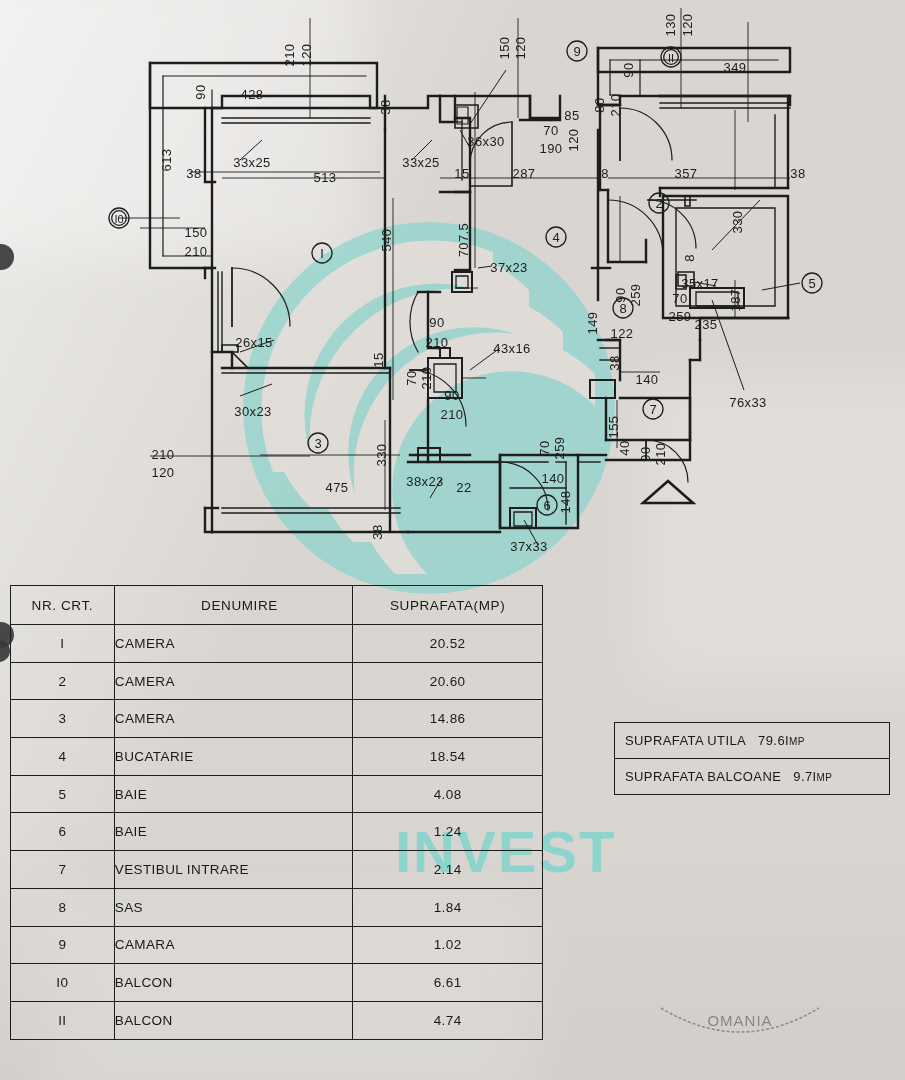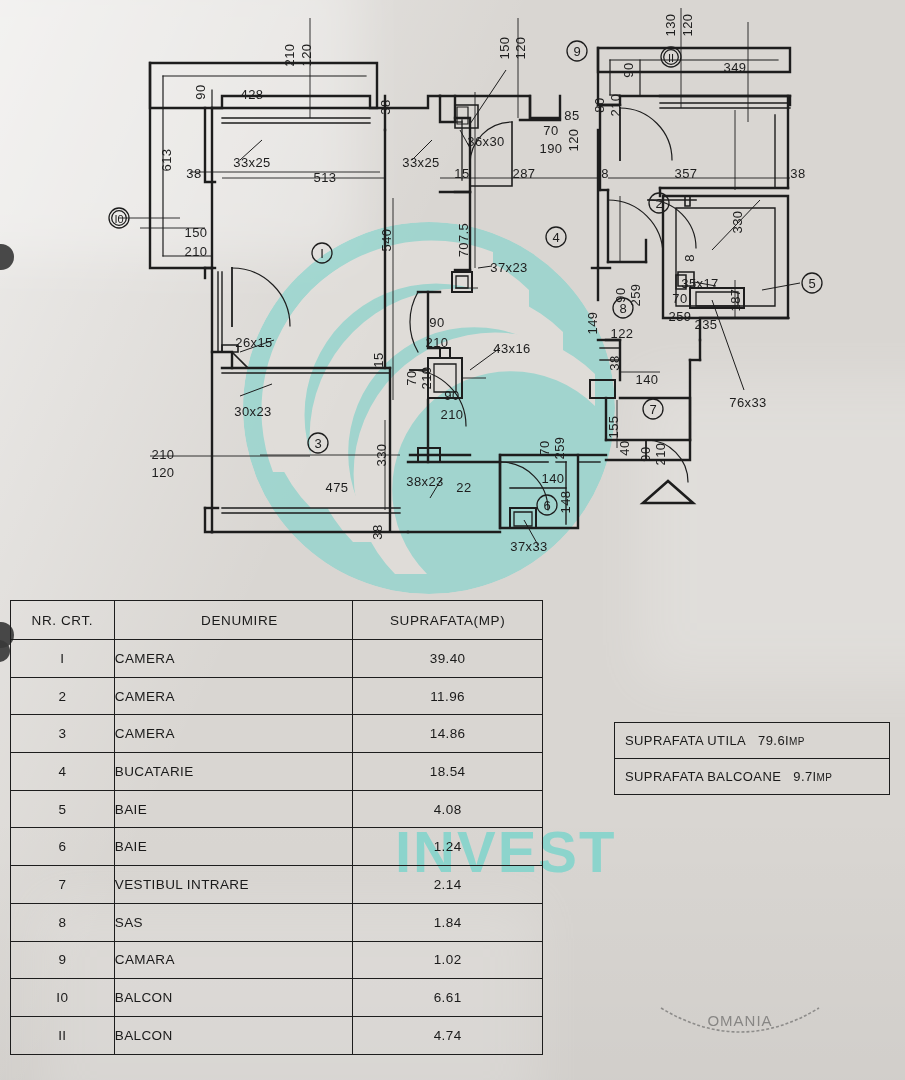--- a/index.html
+++ b/index.html
@@ -92,21 +92,21 @@
     pointer-events: none;
   }
   #plan text {
     font-family: "Liberation Sans", sans-serif;
     fill: #1d1d1d;
   }
 
   
   #room-table {
     position: absolute;
-    left: 10px; top: 600px;
+    left: 10px; top: 585px;
     width: 533px;
     border-collapse: collapse;
     background: transparent;
     border-radius: 23px;
   }
   #room-table td, #room-table th {
     border: 1.4px solid #1d1d1d;
     height: 37.7px;
     font-size: 13.5px;
     font-weight: 400;
@@ -506,26 +506,26 @@
       <tr>
         <th class="col-nr">NR. CRT.</th>
         <th class="col-den">DENUMIRE</th>
         <th class="col-sup">SUPRAFATA(MP)</th>
       </tr>
     </thead>
     <tbody>
         <tr>
           <td class="col-nr">I</td>
           <td class="col-den">CAMERA</td>
-          <td class="col-sup">39.40</td>
+          <td class="col-sup">20.52</td>
         </tr>
         <tr>
           <td class="col-nr">2</td>
           <td class="col-den">CAMERA</td>
-          <td class="col-sup">11.96</td>
+          <td class="col-sup">20.60</td>
         </tr>
         <tr>
           <td class="col-nr">3</td>
           <td class="col-den">CAMERA</td>
           <td class="col-sup">14.86</td>
         </tr>
         <tr>
           <td class="col-nr">4</td>
           <td class="col-den">BUCATARIE</td>
           <td class="col-sup">18.54</td>

